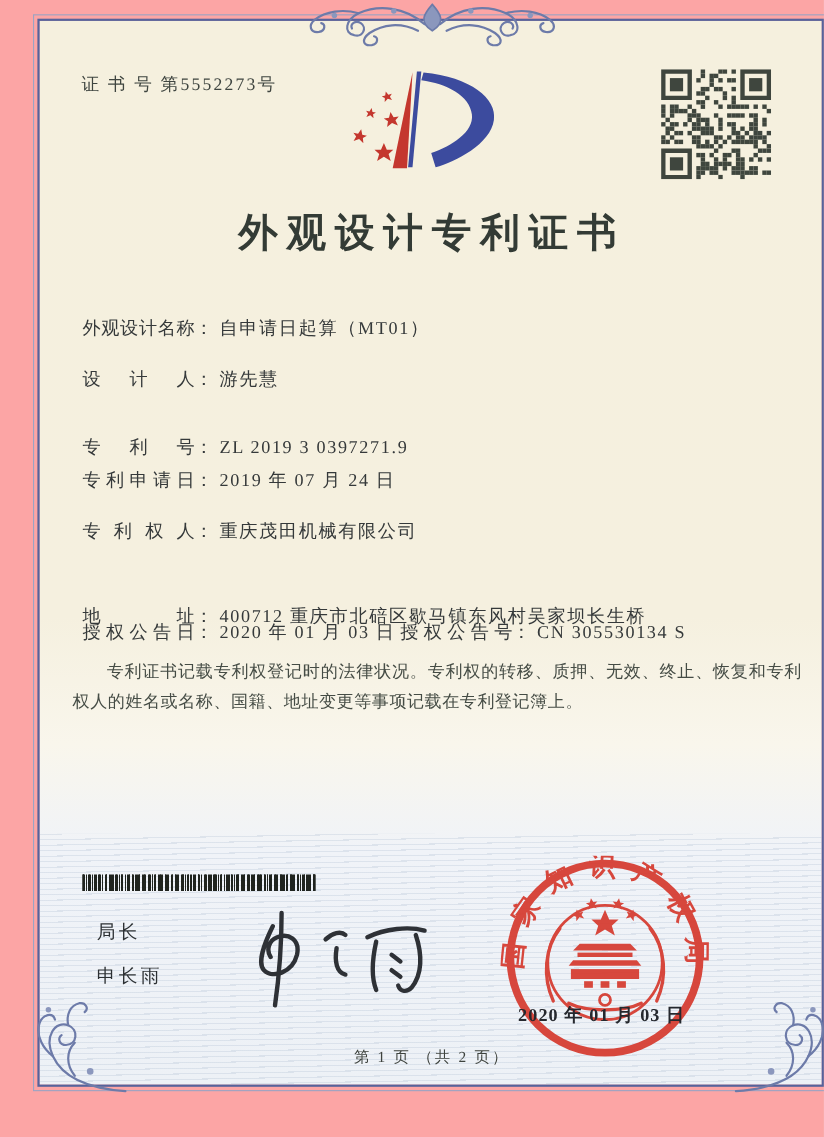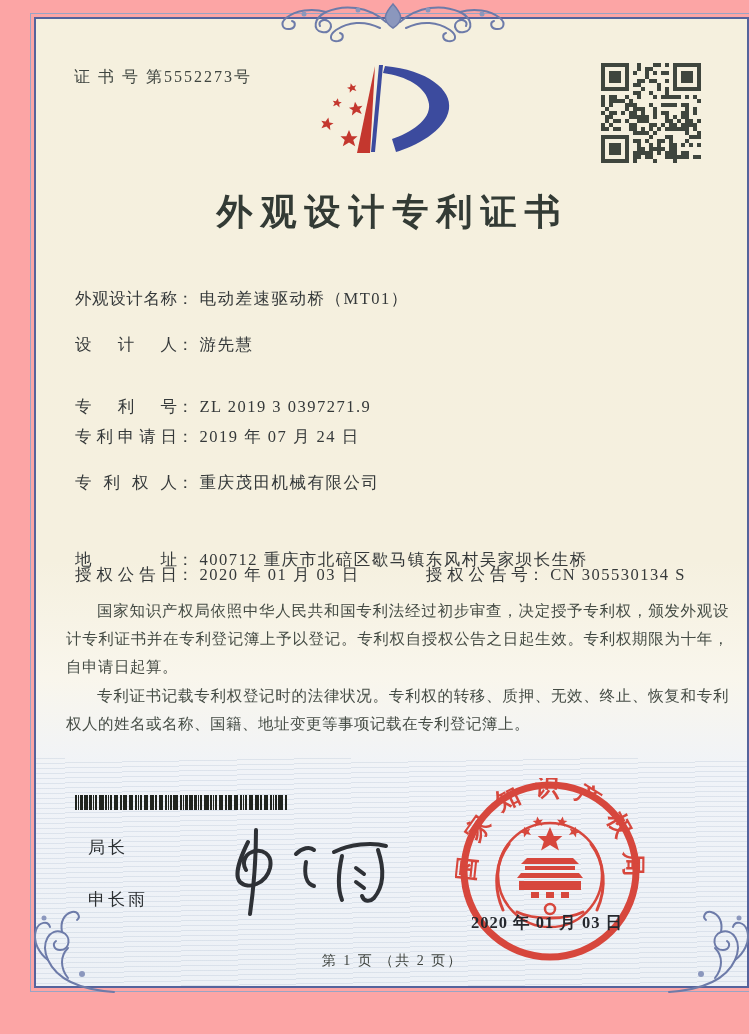--- a/index.html
+++ b/index.html
@@ -13,31 +13,31 @@
         background:repeating-linear-gradient(179deg,rgba(150,170,195,.22) 0 1px,rgba(255,255,255,0) 1px 5px);}
   .content{position:absolute;inset:0;z-index:2;}
   
   .cert-no{position:absolute;left:74px;top:67px;font-size:16px;letter-spacing:2px;color:#3f4540;}
   .title{position:absolute;left:0;right:0;top:188px;text-align:center;font-size:36px;font-weight:bold;
         letter-spacing:8px;color:#333b35;}
   .field-row{position:absolute;left:75px;font-size:16.5px;color:#35393a;white-space:nowrap;}
   .flabel{display:inline-block;width:102px;text-align:justify;text-align-last:justify;letter-spacing:0;vertical-align:bottom;font-family:Liberation Mono, monospace;}
   .fcolon{margin-right:6px;}
   .fvalue{letter-spacing:1.5px;}
-  .pair2{margin-left:62px;}
+  .pair2{}
   .paras{position:absolute;left:66px;right:56px;top:597px;font-size:15.5px;line-height:1.82;
         color:#454c45;text-align:justify;letter-spacing:.5px;}
   .paras p{margin:0;text-indent:2em;}
   .barcode{position:absolute;left:75px;top:795px;width:212px;height:15px;z-index:2;
         background-image:
           repeating-linear-gradient(90deg,#20241f 0 2px,transparent 2px 5px),
           repeating-linear-gradient(90deg,#20241f 0 1px,transparent 1px 7px),
           repeating-linear-gradient(90deg,#20241f 0 1px,transparent 1px 3px);}
   .sign-block{position:absolute;left:88px;top:836px;font-size:17px;letter-spacing:3px;color:#2c3033;z-index:2;}
-  .sign-block .line2{margin-top:29px;}
+  .sign-block .line2{margin-top:17px;}
   .signature-svg{position:absolute;left:210px;top:822px;z-index:3;}
   .seal-svg{position:absolute;left:455px;top:778px;z-index:3;opacity:.93;}
   .seal-date{position:absolute;left:462px;top:912px;width:170px;text-align:center;font-size:16.5px;
         letter-spacing:1px;color:#25282e;font-weight:bold;z-index:4;white-space:nowrap;}
   .page-info{position:absolute;left:0;right:0;top:952px;text-align:center;font-size:14px;
         letter-spacing:2px;color:#3d423d;z-index:2;}
   .back-note{position:absolute;left:0;right:0;top:1002px;text-align:center;font-size:15px;
         letter-spacing:3px;color:#4a4f44;z-index:2;}
   .logo-svg{position:absolute;left:300px;top:52px;z-index:2;}
   .qr-svg{position:absolute;left:601px;top:63px;z-index:2;}
@@ -325,21 +325,21 @@
           <rect x="96" y="92" width="4" height="4"></rect>
           <rect x="32" y="96" width="4" height="4"></rect>
           <rect x="52" y="96" width="4" height="4"></rect>
           <rect x="72" y="96" width="4" height="4"></rect>
         </g>
     </svg>
 
     <div class="title">外观设计专利证书</div>
 
     <div class="field-row" style="top:288px">
-      <span class="flabel">外观设计名称</span><span class="fcolon">：</span><span class="fvalue">电动差速驱动桥（MT01）</span>
+      <span class="flabel">外观设计名称</span><span class="fcolon">：</span><span class="fvalue">自申请日起算（MT01）</span>
     </div>
     <div class="field-row" style="top:334px">
       <span class="flabel">设计人</span><span class="fcolon">：</span><span class="fvalue">游先慧</span>
     </div>
     <div class="field-row" style="top:396px">
       <span class="flabel">专利号</span><span class="fcolon">：</span><span class="fvalue">ZL 2019 3 0397271.9</span>
     </div>
     <div class="field-row" style="top:426px">
       <span class="flabel">专利申请日</span><span class="fcolon">：</span><span class="fvalue">2019 年 07 月 24 日</span>
     </div>
@@ -348,21 +348,20 @@
     </div>
     <div class="field-row" style="top:549px">
       <span class="flabel">地址</span><span class="fcolon">：</span><span class="fvalue">400712 重庆市北碚区歇马镇东风村吴家坝长生桥</span>
     </div>
     <div class="field-row" style="top:564px">
       <span><span class="flabel">授权公告日</span><span class="fcolon">：</span><span class="fvalue">2020 年 01 月 03 日</span></span>
       <span class="pair2"><span class="flabel">授权公告号</span><span class="fcolon">：</span><span class="fvalue">CN 305530134 S</span></span>
     </div>
 
     <div class="paras">
-      <p>国家知识产权局依照中华人民共和国专利法经过初步审查，决定授予专利权，颁发外观设计专利证书并在专利登记簿上予以登记。专利权自授权公告之日起生效。专利权期限为十年，自申请日起算。</p>
       <p>专利证书记载专利权登记时的法律状况。专利权的转移、质押、无效、终止、恢复和专利权人的姓名或名称、国籍、地址变更等事项记载在专利登记簿上。</p>
     </div>
 
     <div class="barcode"></div>
 
     <div class="sign-block">
       <div>局长</div>
       <div class="line2">申长雨</div>
     </div>
 

